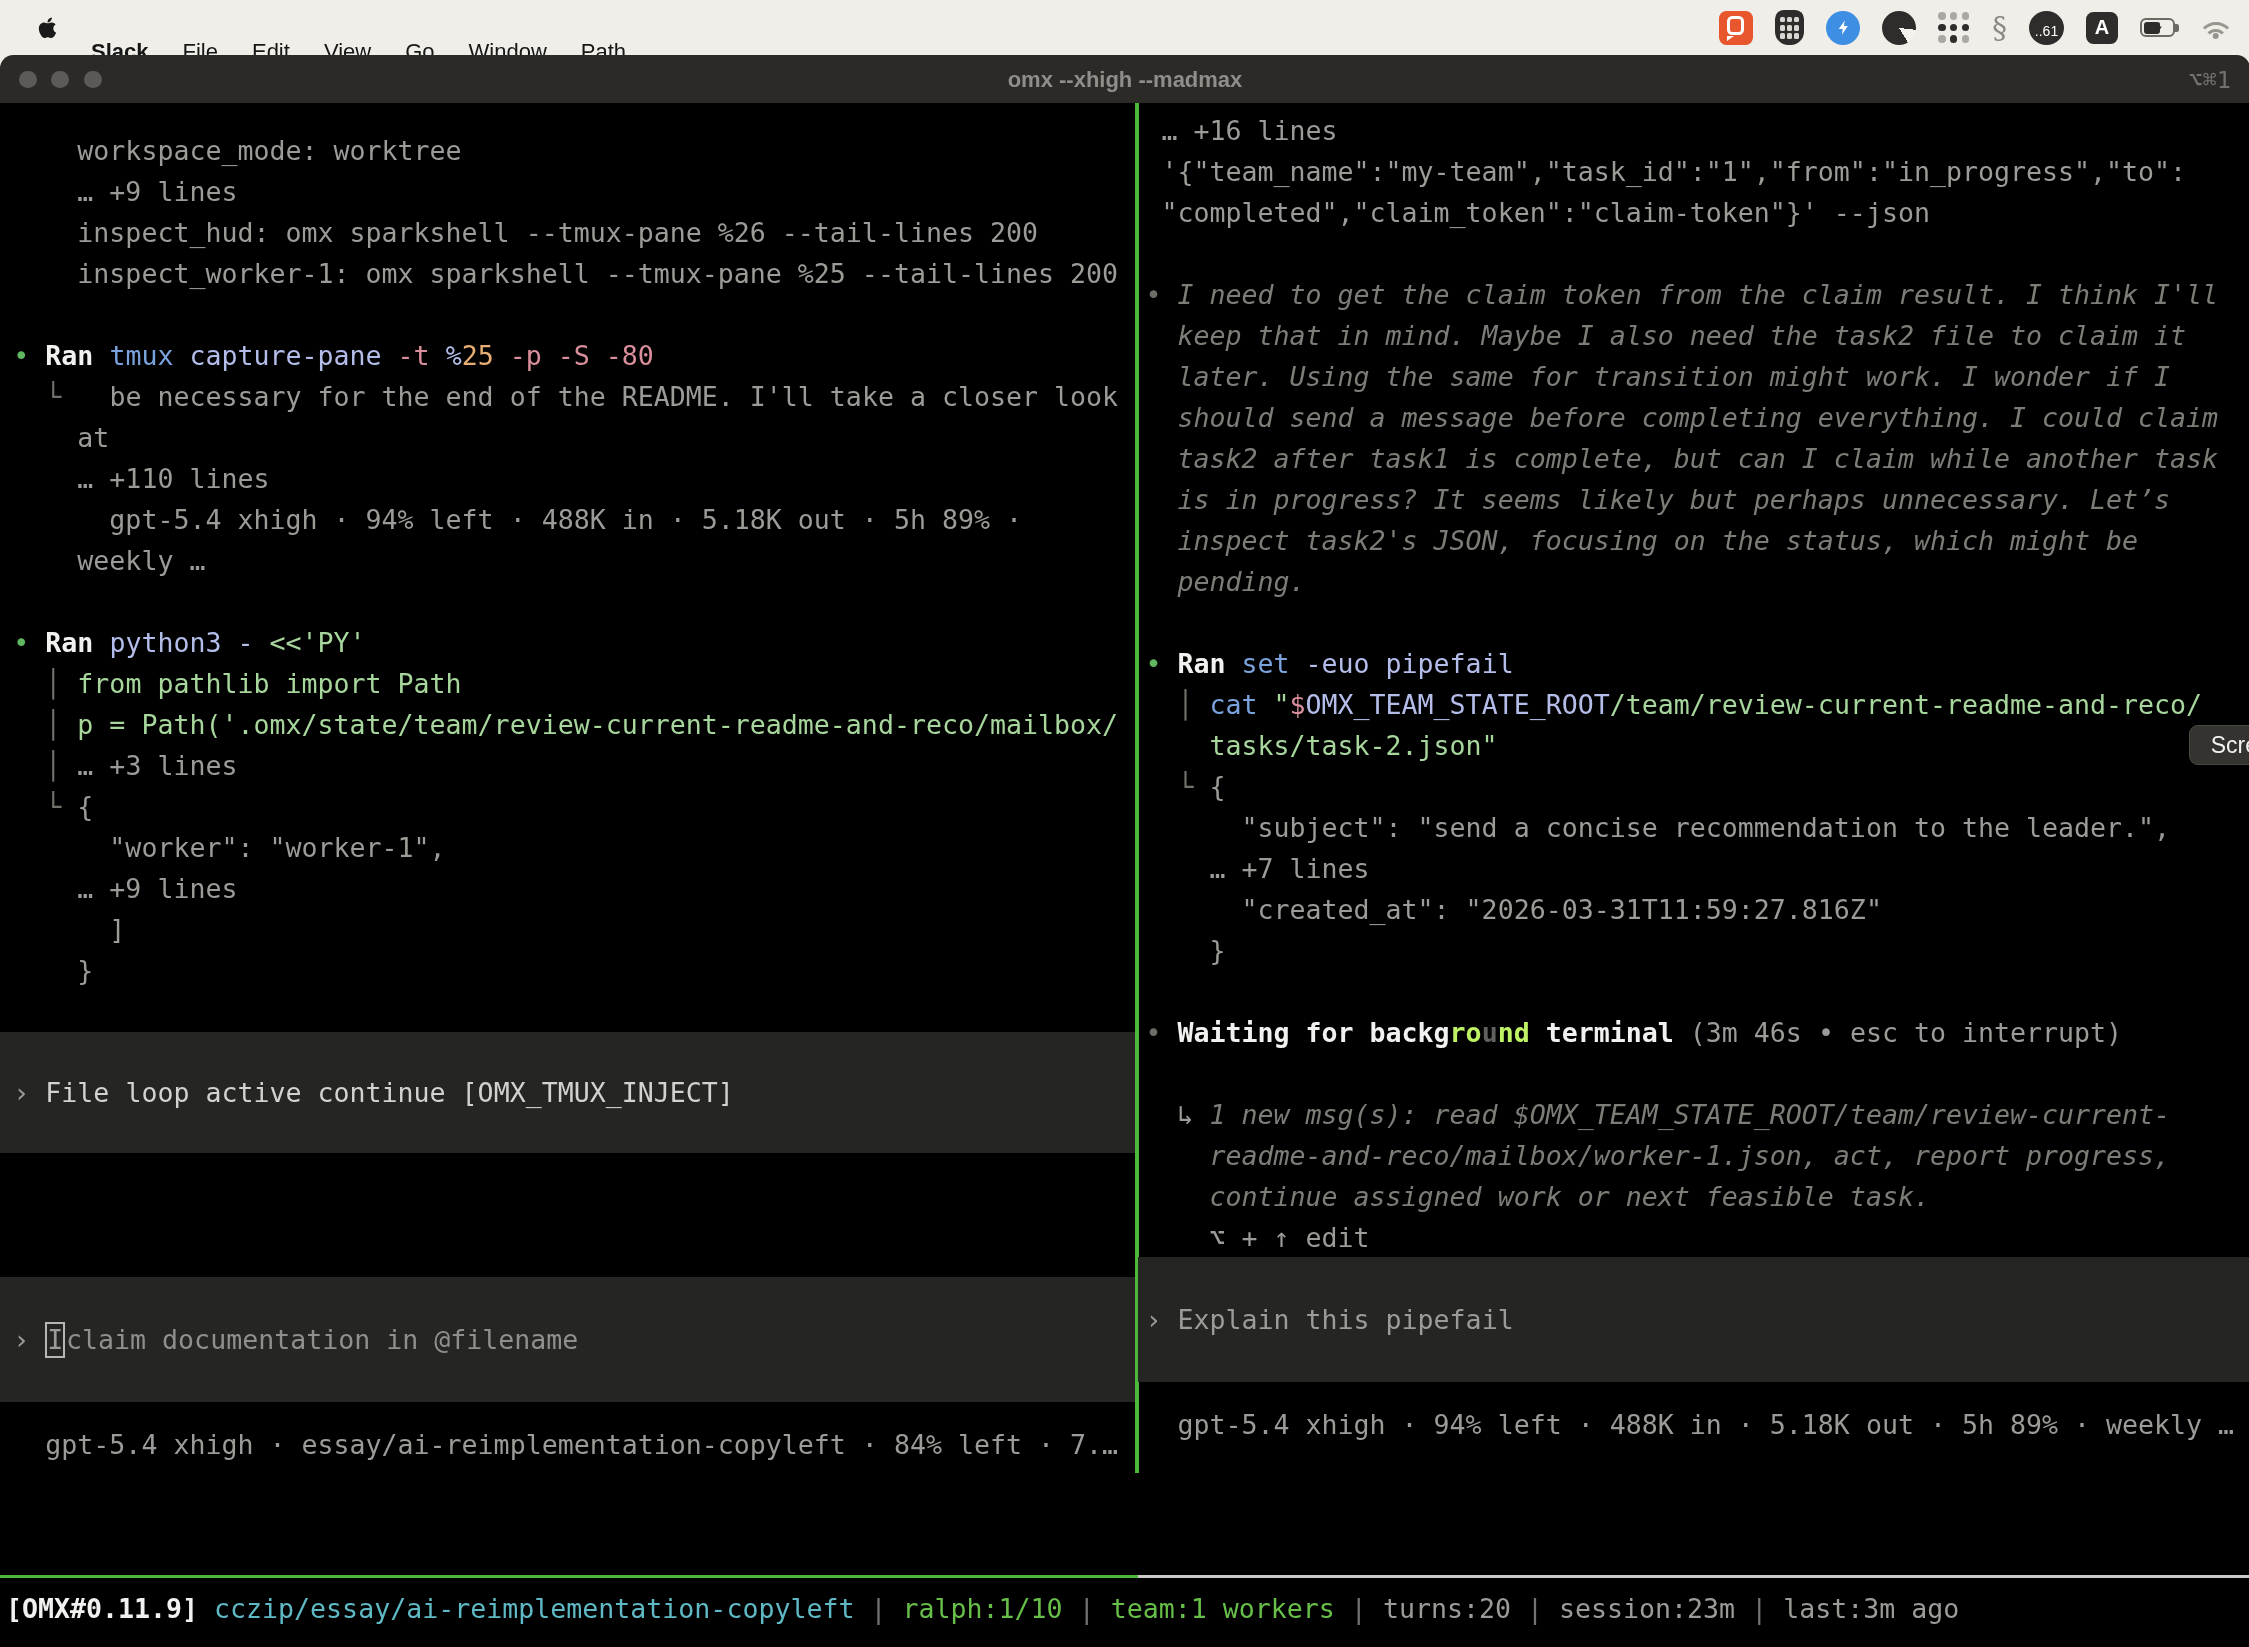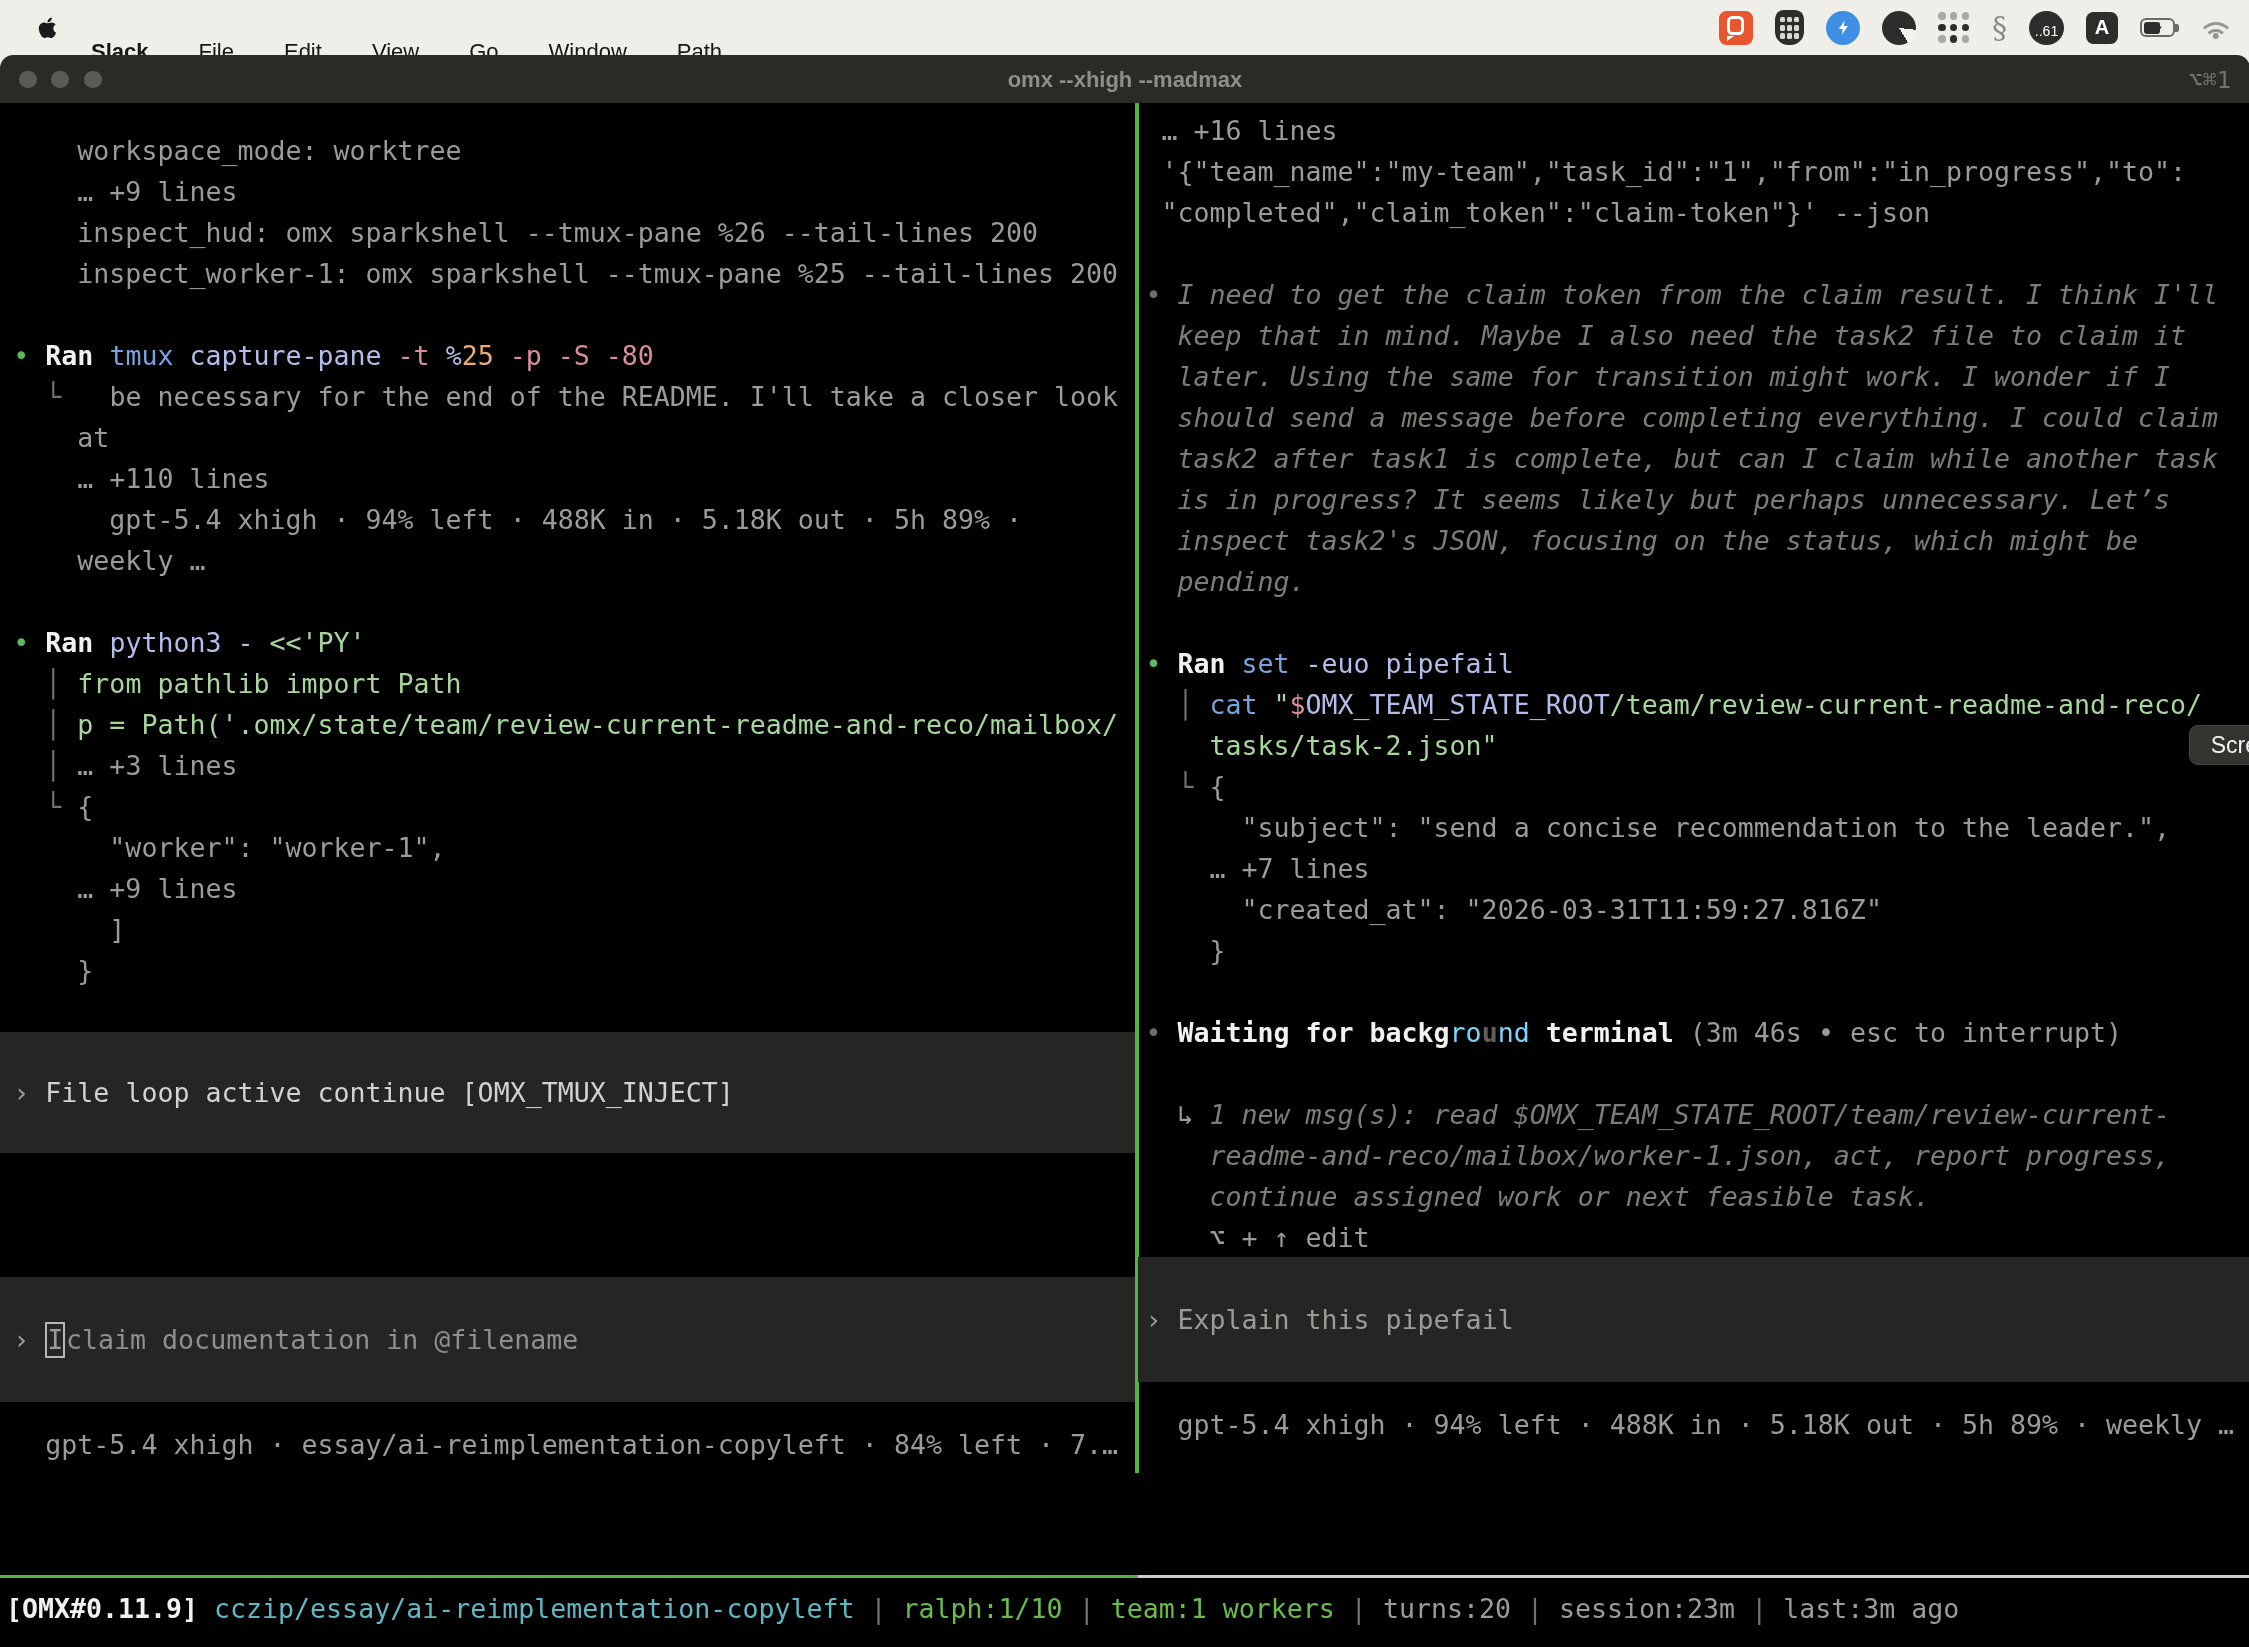--- a/index.html
+++ b/index.html
@@ -66,21 +66,21 @@
   .vdivider { position:absolute; left:1135px; top:0; width:3.7px; height:1370px; background:#4db83b; }
   .lines { position:absolute; top:7.4px; left:0; right:0; white-space:pre; }
   .pane-left .lines { padding-left:13.3px; }
   .pane-right .lines { padding-left:7.4px; }
   .tline { height:41px; }
   
   .c-g  { color:#9b9b97; }
   .c-it { color:#7d7d78; font-style:italic; }
   .c-w  { color:#e8e8e6; }
   .c-wb { color:#f1f1ef; font-weight:700; }
-  .c-gb { color:#7dd3fc; font-weight:400; }
+  .c-gb { color:#bef264; font-weight:700; }
   .c-db2{ color:#60605c; font-weight:700; }
   .c-bg { color:#5fb760; }
   .c-dbul { color:#6e6e69; }
   .c-b  { color:#7aa2dc; }
   .c-lv { color:#b4bde9; }
   .c-rs { color:#d98f9b; }
   .c-or { color:#e7ad75; }
   .c-gr { color:#a6d69c; }
   .c-cn { color:#72726d; }
   .c-lt { color:#d2d2ce; }
@@ -109,21 +109,21 @@
 </head>
 <body>
 
 <div class="menubar">
   <div class="menubar-left">
     <span style="display:flex;">
       <svg width="19" height="23.6" viewBox="0 0 384 512">
           <path fill="#1a1a1a" d="M318.7 268.7c-.2-36.7 16.4-64.4 50-84.8-18.8-26.9-47.2-41.7-84.7-44.6-35.5-2.7-74.3 20.7-88.5 20.7-15 0-49.4-19.7-76.4-19.7C63.3 141.2 4 184.8 4 273.5q0 39.3 14.4 81.2c12.8 36.7 59 126.7 107.2 125.2 25.2-.6 43-17.9 75.8-17.9 31.8 0 48.3 17.9 76.4 17.9 48.6-.7 90.4-82.5 102.6-119.3-65.2-30.7-61.7-90-61.7-91.9zm-56.6-164.2c27.3-32.4 24.8-61.9 24-72.5-24.1 1.4-52 16.4-67.9 34.9-17.5 19.8-27.8 44.3-25.6 71.9 26.1 2 49.9-11.4 69.5-34.3z"></path>
         </svg>
     </span>
-    <span id="menu-items" style="display:flex; gap:50px;margin-top:48px;">
+    <span id="menu-items" style="display:flex; gap:34px;margin-top:48px;">
         <span class="menu-item app">Slack</span>
         <span class="menu-item">File</span>
         <span class="menu-item">Edit</span>
         <span class="menu-item">View</span>
         <span class="menu-item">Go</span>
         <span class="menu-item">Window</span>
         <span class="menu-item">Path</span>
       </span>
   </div>
   <div class="menubar-right">

